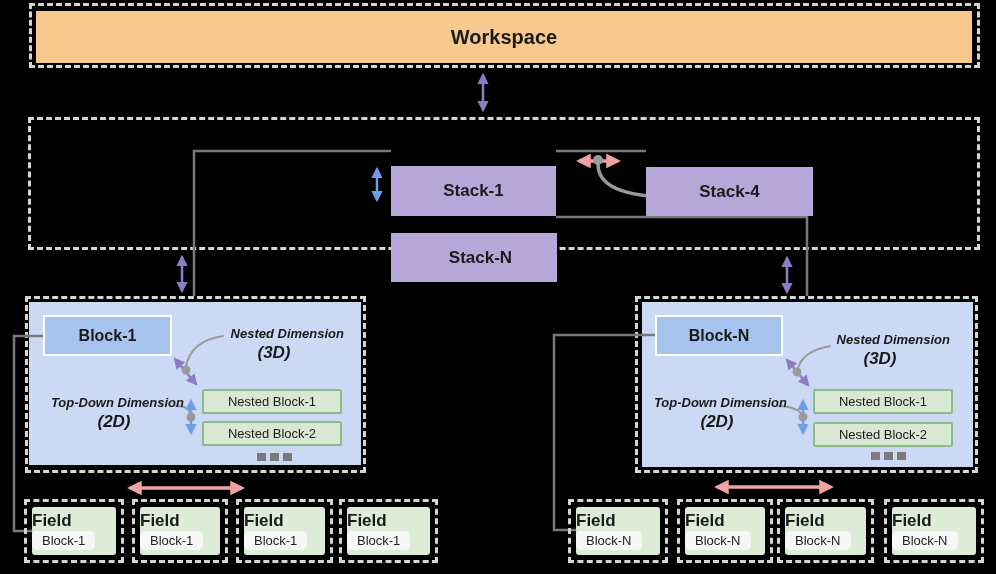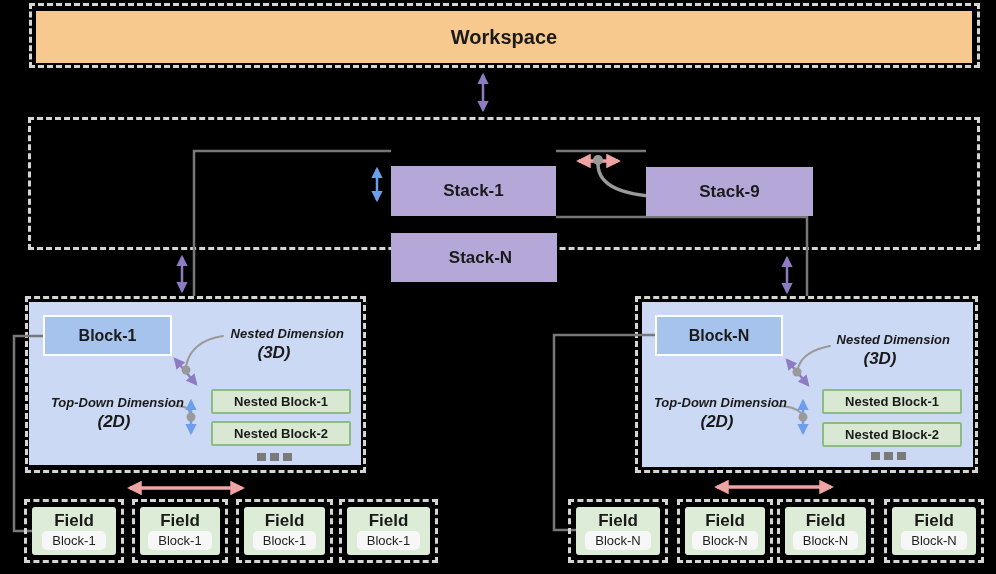--- a/index.html
+++ b/index.html
@@ -30,26 +30,26 @@
   .abs{position:absolute;box-sizing:border-box;}
   .dashed{border:3px dashed var(--dashed-border);z-index:1;}
   #wires{position:absolute;left:0;top:0;z-index:2;}
   .z3{z-index:3;}
   .fillbox{z-index:1;}
   .center{display:flex;align-items:center;justify-content:center;}
   .workspace-box{background:var(--workspace-fill);color:var(--text-dark);font-weight:bold;font-size:20px;}
   .stack-box{background:var(--stack-fill);color:var(--text-dark);font-weight:bold;font-size:17px;margin-top:40px;}
   .block-fill{background:var(--block-container-fill);}
   .block-box{background:var(--block-fill);border:2px solid var(--block-border);color:var(--text-dark);font-weight:bold;font-size:16px;}
-  .nested-box{background:var(--nested-fill);border:2px solid var(--nested-border);border-radius:2px;color:var(--text-dark);font-weight:bold;font-size:13px;margin-left:9px;}
+  .nested-box{background:var(--nested-fill);border:2px solid var(--nested-border);border-radius:2px;color:var(--text-dark);font-weight:normal;font-size:13px;}
   .dim-label{color:var(--text-dark);font-style:italic;font-weight:bold;text-align:center;line-height:1.15;}
   .dim-title{font-size:13px;text-align:right;}
   .dim-tag{font-size:17px;margin-top:1px;}
   .field-wrap{display:flex;padding:5px;}
-  .field-box{flex:1;background:var(--field-fill);border-radius:3px;display:flex;flex-direction:column;align-items:center;justify-content:center;gap:1px;}
+  .field-box{flex:1;background:var(--field-fill);border-radius:3px;display:flex;flex-direction:column;align-items:flex-start;justify-content:center;gap:1px;}
   .field-title{font-weight:bold;font-size:17px;color:var(--text-dark);line-height:1.1;}
   .field-pill{background:var(--pill-fill);border-radius:5px;padding:0 10px;font-size:13px;color:#222;line-height:19px;}
   .ellipsis{display:flex;gap:4px;}
   .ellipsis span{width:9px;height:8px;background:var(--ellipsis);display:block;}
   .wire{stroke:var(--wire);stroke-width:2.5;fill:none;}
   .curve{stroke:var(--leader);stroke-width:3.5;fill:none;stroke-linecap:round;}
   .leader{stroke:var(--leader);stroke-width:2;fill:none;stroke-linecap:round;}
   .arrow-purple{stroke:var(--arrow-purple);stroke-width:2.5;fill:none;}
   .arrow-blue{stroke:var(--arrow-blue);stroke-width:2.5;fill:none;}
   .arrow-pink{stroke:var(--arrow-pink);stroke-width:3.5;fill:none;}
@@ -116,21 +116,21 @@
   </svg>
 
   <div class="abs z3 center workspace-box" style="left:36px;top:11px;width:936px;height:52px;">
     <span>Workspace</span>
   </div>
 
   <div class="abs z3 center stack-box" style="left:391px;top:126px;width:165px;height:50px;">
     <span>Stack-1</span>
   </div>
   <div class="abs z3 center stack-box" style="left:646px;top:127px;width:167px;height:49px;">
-    <span>Stack-9</span>
+    <span>Stack-4</span>
   </div>
   <div class="abs z3 center stack-box" style="left:391px;top:193px;width:166px;height:49px;padding-left:13px;">
     <span>Stack-N</span>
   </div>
 
   <div class="abs z3 center block-box" style="left:43px;top:315px;width:129px;height:41px;">
     <span>Block-1</span>
   </div>
   <div class="abs z3 dim-label" style="left:204px;top:327px;width:140px;">
     <div class="dim-title">Nested Dimension</div>

